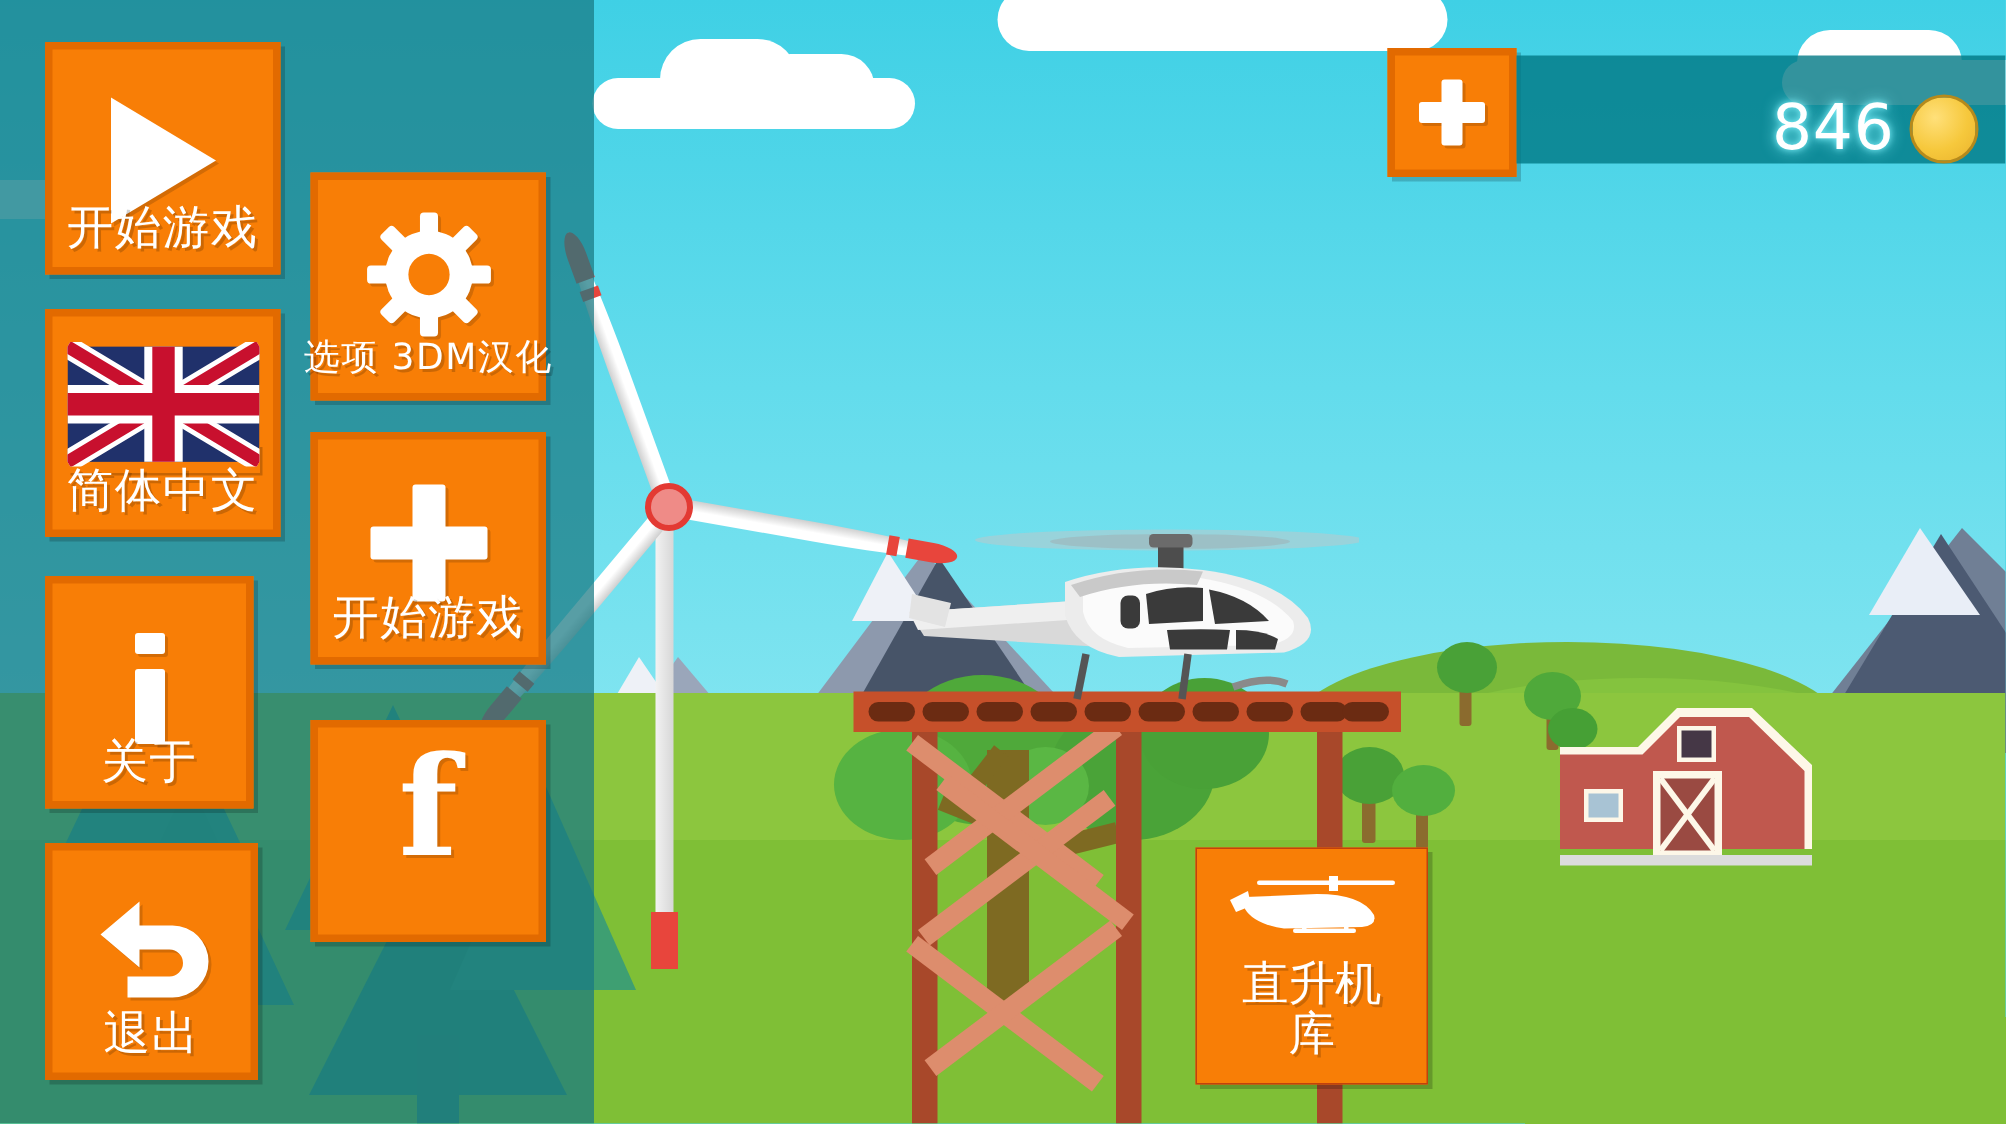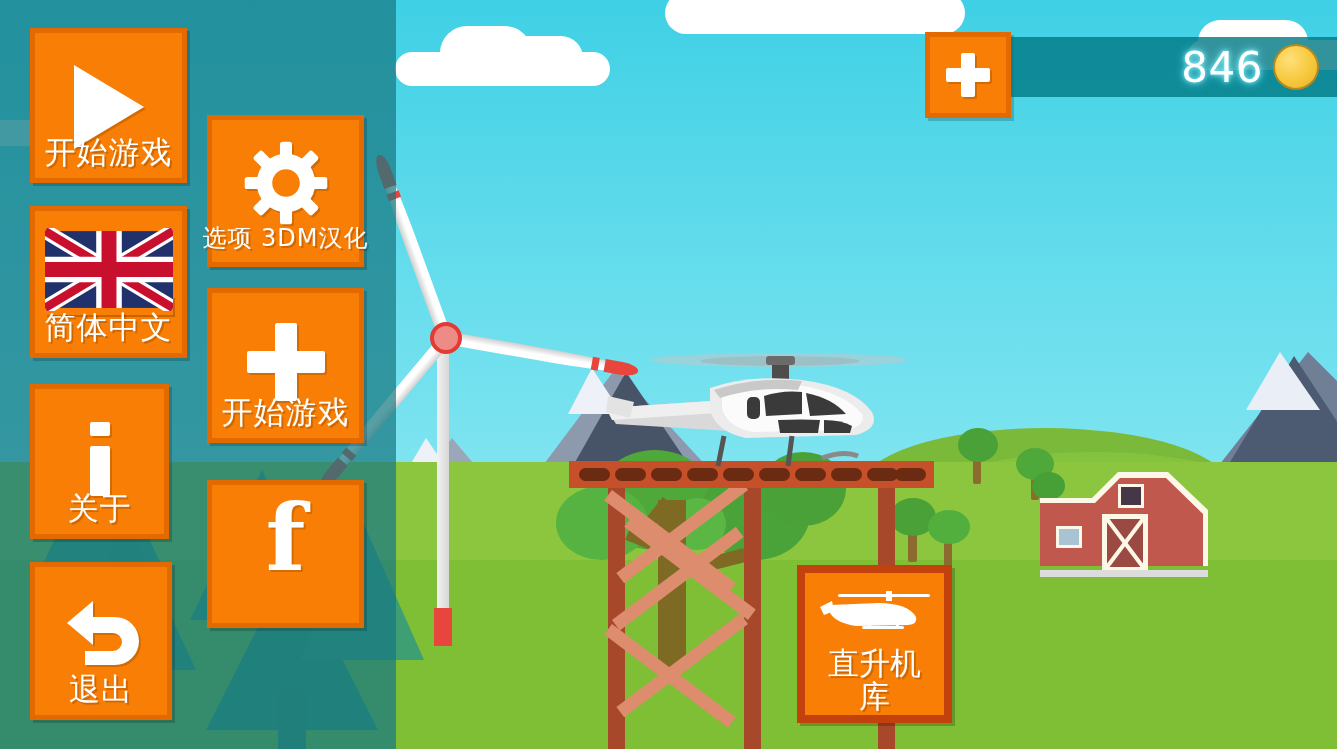--- a/index.html
+++ b/index.html
@@ -115,37 +115,37 @@
   .coinbar { position:absolute; left:925px; top:32px; z-index:30; display:flex; align-items:stretch; }
   .coin-plus {
     width:86px; height:86px; background:#f87e06; border:5px solid #e26a00;
     box-shadow:3px 3px 0 rgba(0,0,0,0.18);
     display:flex; align-items:center; justify-content:center; cursor:pointer;
   }
   .coin-plus .i-plus { width:44px; height:44px; }
   .coin-plus .i-plus::before{left:15px;top:0;width:14px;height:44px;}
   .coin-plus .i-plus::after{left:0;top:15px;width:44px;height:14px;}
   .coin-panel {
-    width:326px; height:60px; margin-top:5px; background:rgba(0,120,133,0.80);
-    display:flex; align-items:center; justify-content:flex-end; padding-right:18px; gap:10px;
+    width:326px; height:72px; margin-top:5px; background:rgba(0,120,133,0.80);
+    display:flex; align-items:flex-end; justify-content:flex-end; padding-right:18px; gap:10px;
   }
   .coin-count {
     font-size:42px; color:#ffffff; letter-spacing:0.5px;
     text-shadow:0 0 10px rgba(130,245,255,0.95), 0 0 4px rgba(130,245,255,0.9);
   }
   .coin-disc {
     width:46px; height:46px; border-radius:50%;
     background:radial-gradient(circle at 36% 32%, #ffe07a 0%, #f6c83c 55%, #eab22c 100%);
     border:2px solid #b58a1c;
   }
 
   
   .hangar {
     position:absolute; left:797px; top:565px; width:155px; height:158px; z-index:30;
-    background:#f87e06; border:8px solid #c2410c;
+    background:#f87e06; border:1px solid #c2410c;
     box-shadow:3px 3px 0 rgba(0,0,0,0.2);
     cursor:pointer;
     display:flex; flex-direction:column; align-items:center; padding-top:12px;
   }
   .hangar .hlbl {
     color:#fff; font-size:31px; line-height:1.08; text-align:center;
     text-shadow:2px 2px 0 rgba(0,0,0,0.18); margin-top:4px;
   }
 </style>
 </head>

